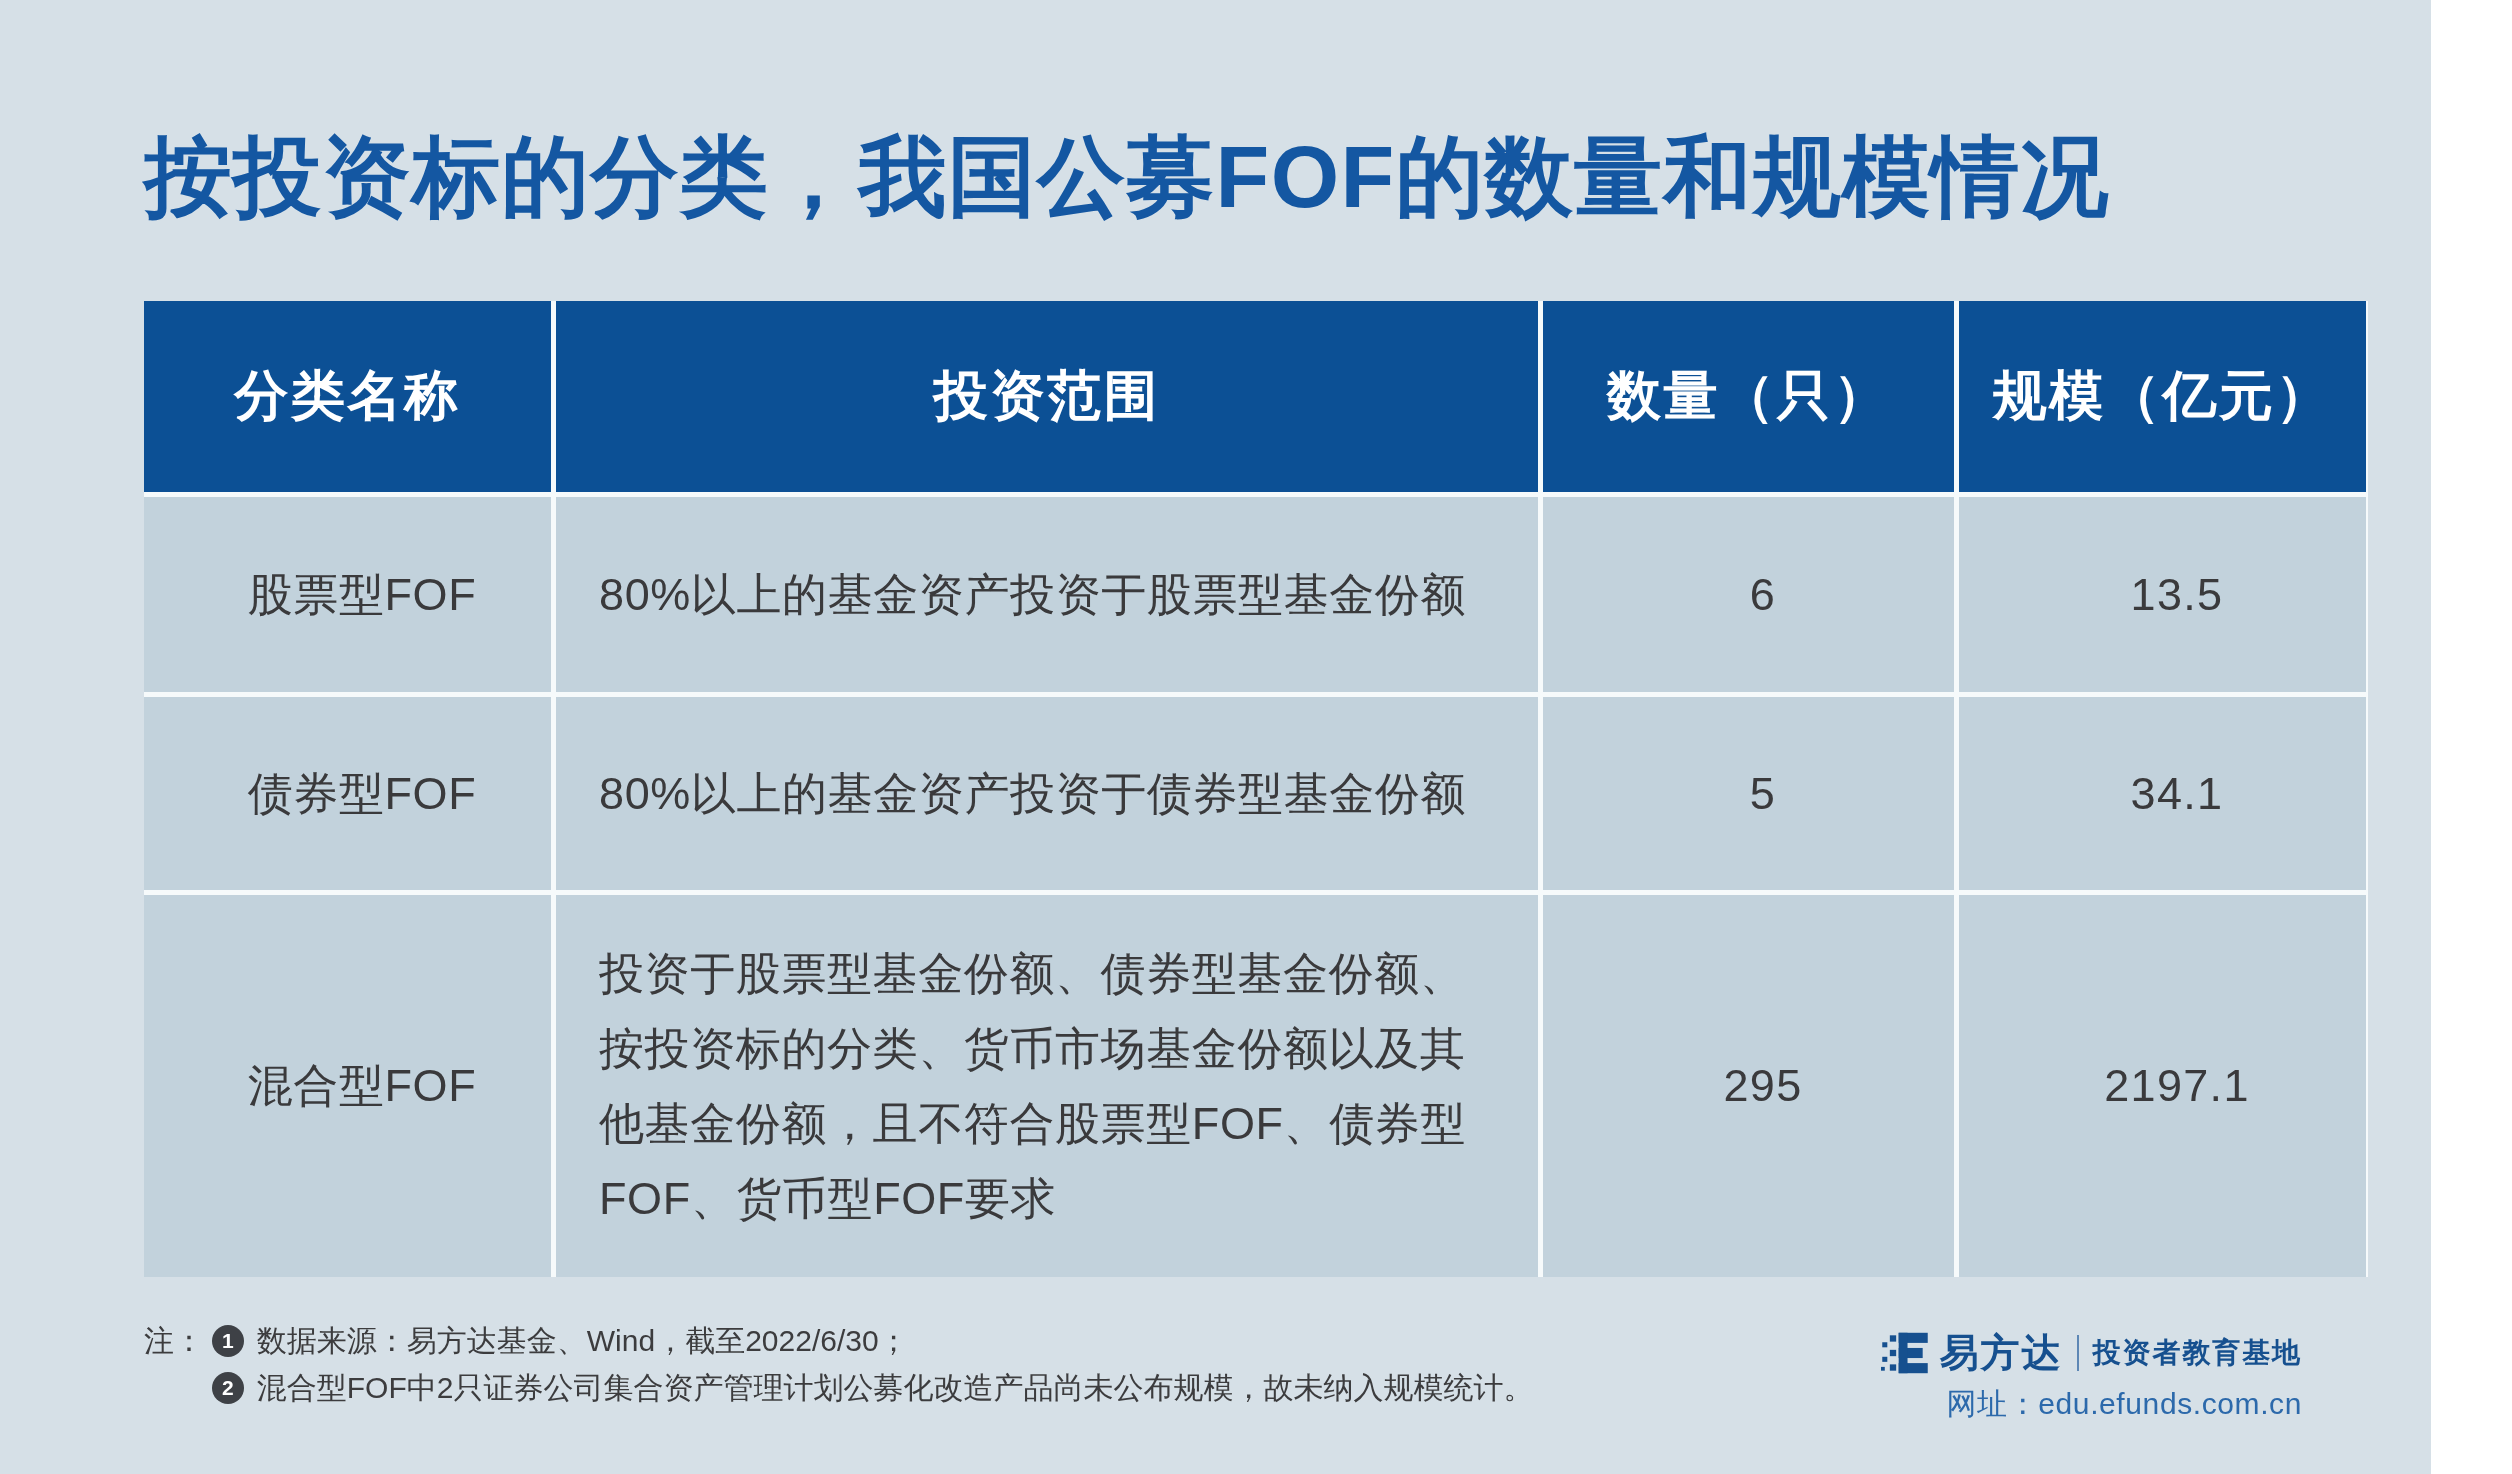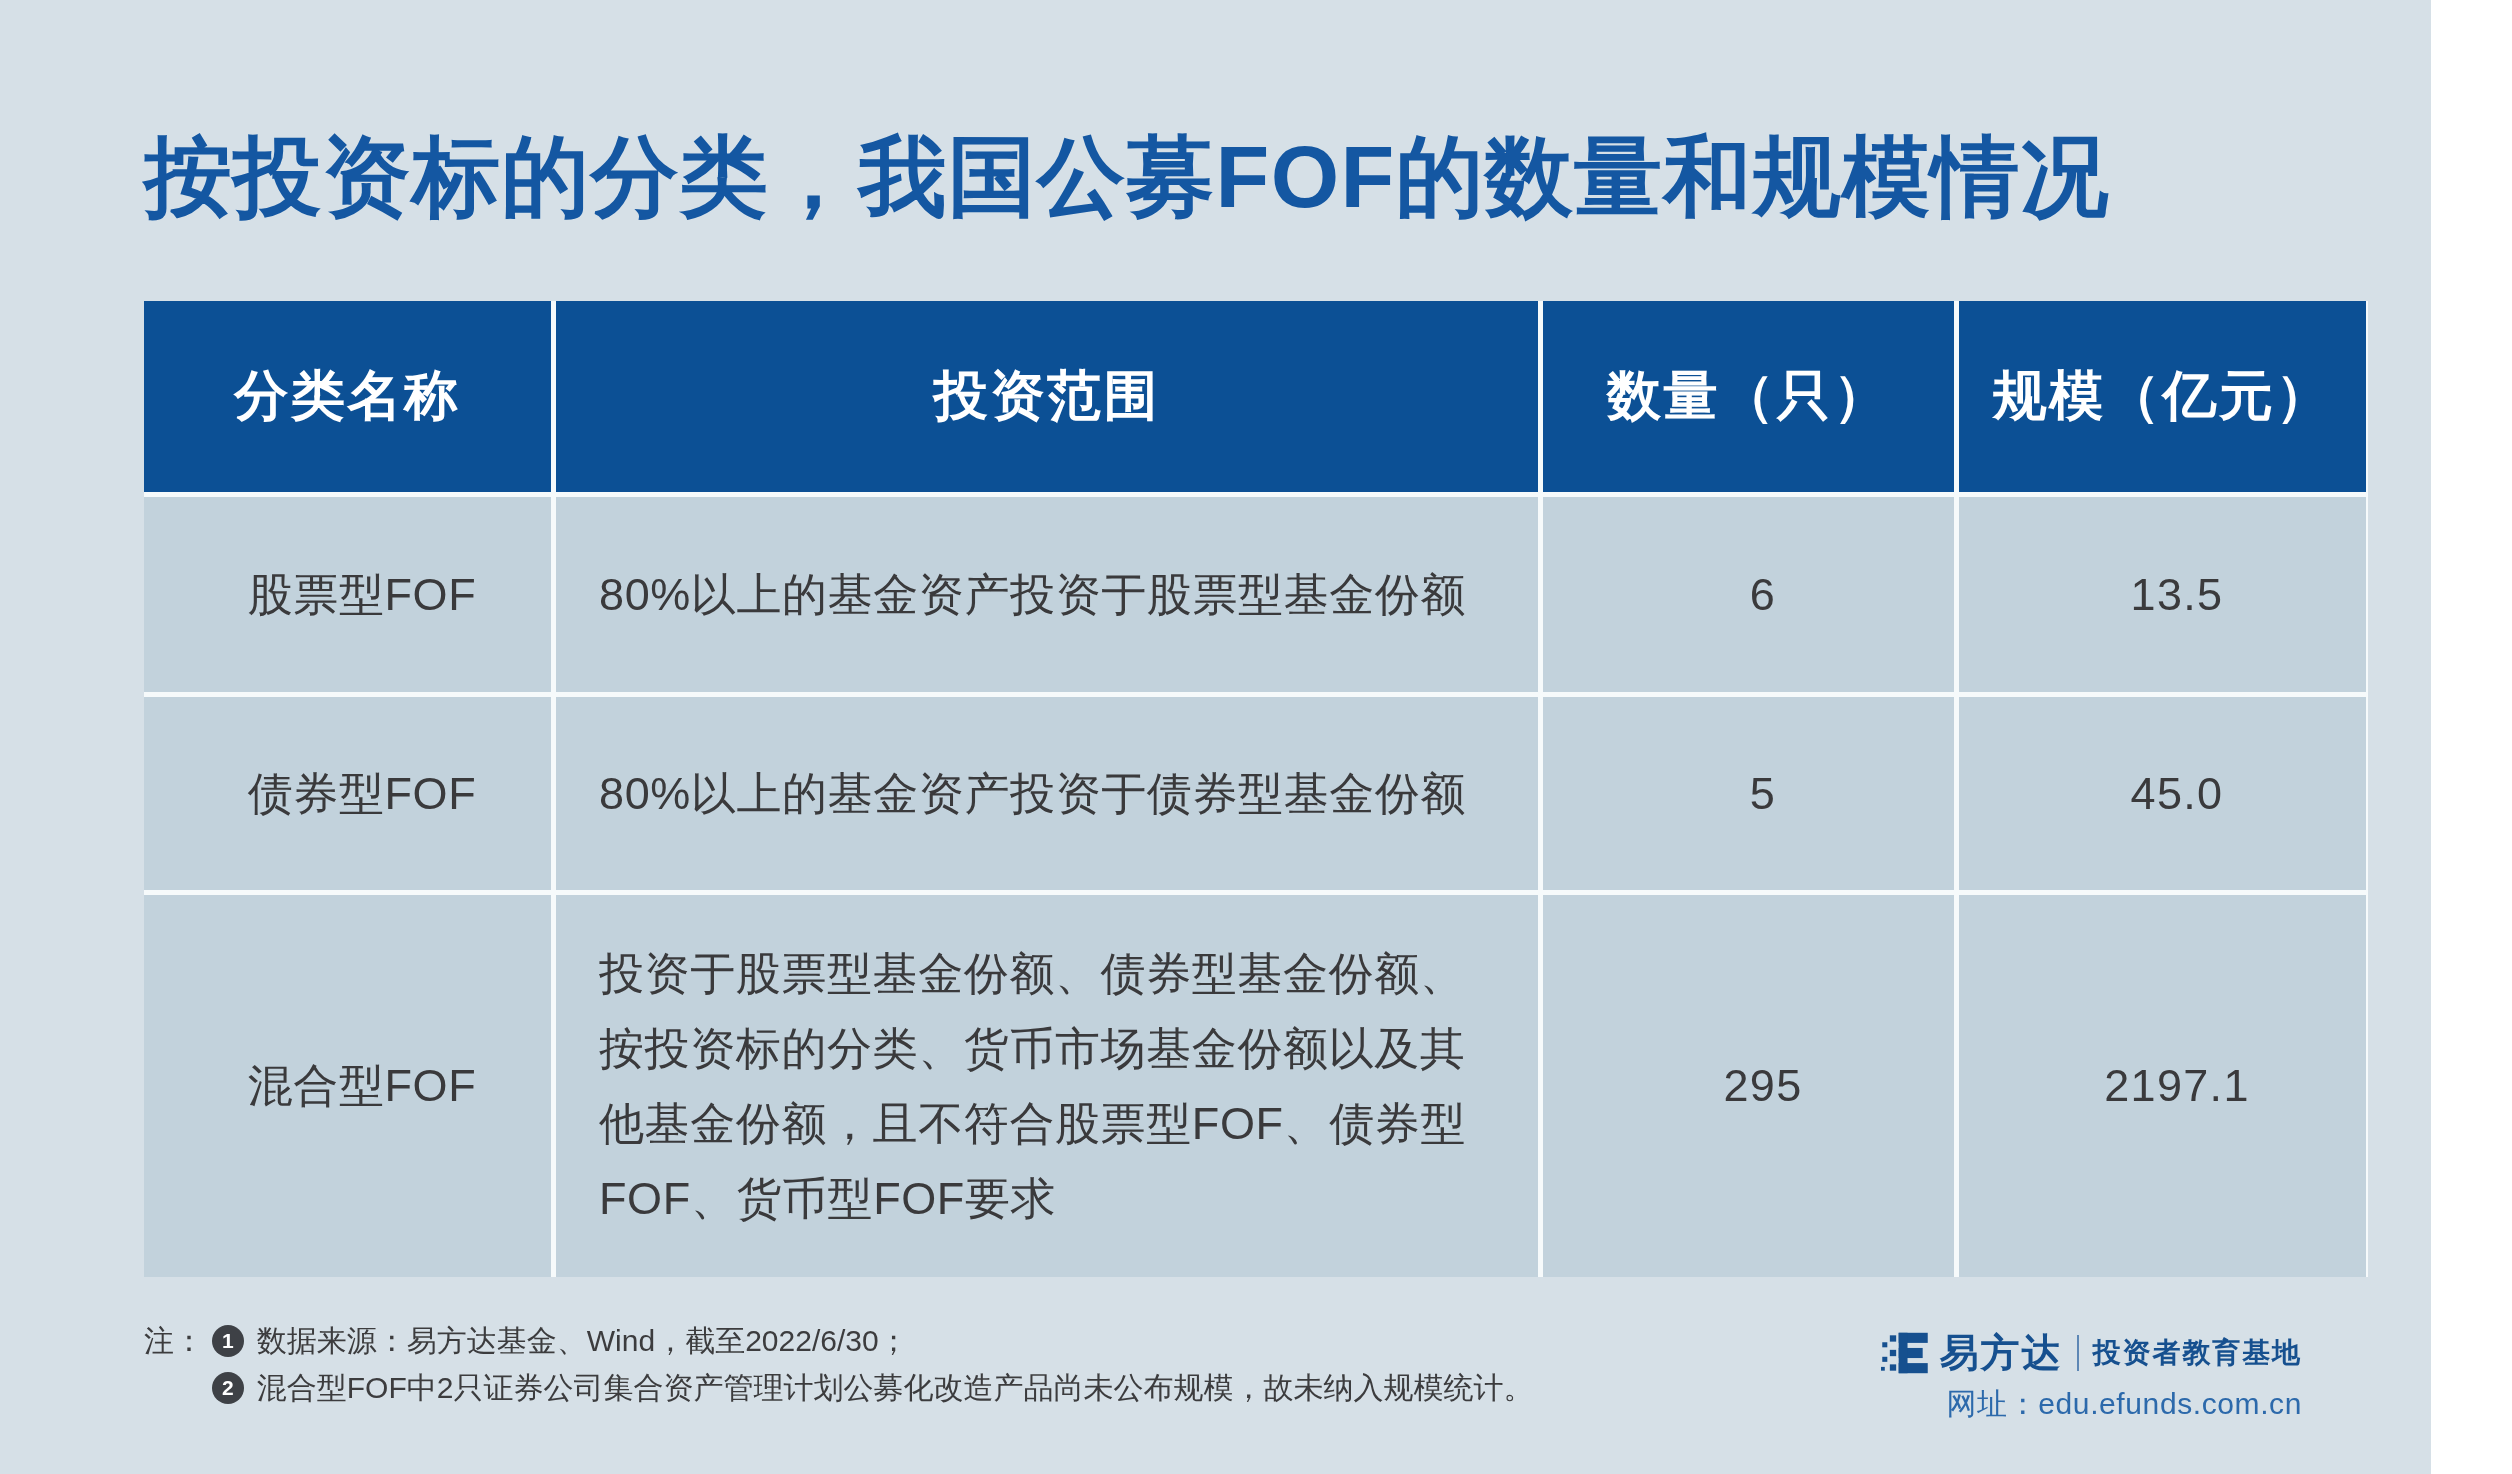--- a/index.html
+++ b/index.html
@@ -86,21 +86,21 @@
     <div class="cell th">规模（亿元）</div>
 
     <div class="cell td">股票型FOF</div>
     <div class="cell td scope">80%以上的基金资产投资于股票型基金份额</div>
     <div class="cell td num">6</div>
     <div class="cell td num">13.5</div>
 
     <div class="cell td">债券型FOF</div>
     <div class="cell td scope">80%以上的基金资产投资于债券型基金份额</div>
     <div class="cell td num">5</div>
-    <div class="cell td num">45.0</div>
+    <div class="cell td num">34.1</div>
 
     <div class="cell td">混合型FOF</div>
     <div class="cell td scope multi">
       <span class="lines">
         <span class="line">投资于股票型基金份额、债券型基金份额、</span>
         <span class="line">按投资标的分类、货币市场基金份额以及其</span>
         <span class="line">他基金份额，且不符合股票型FOF、债券型</span>
         <span class="line">FOF、货币型FOF要求</span>
       </span>
     </div>

